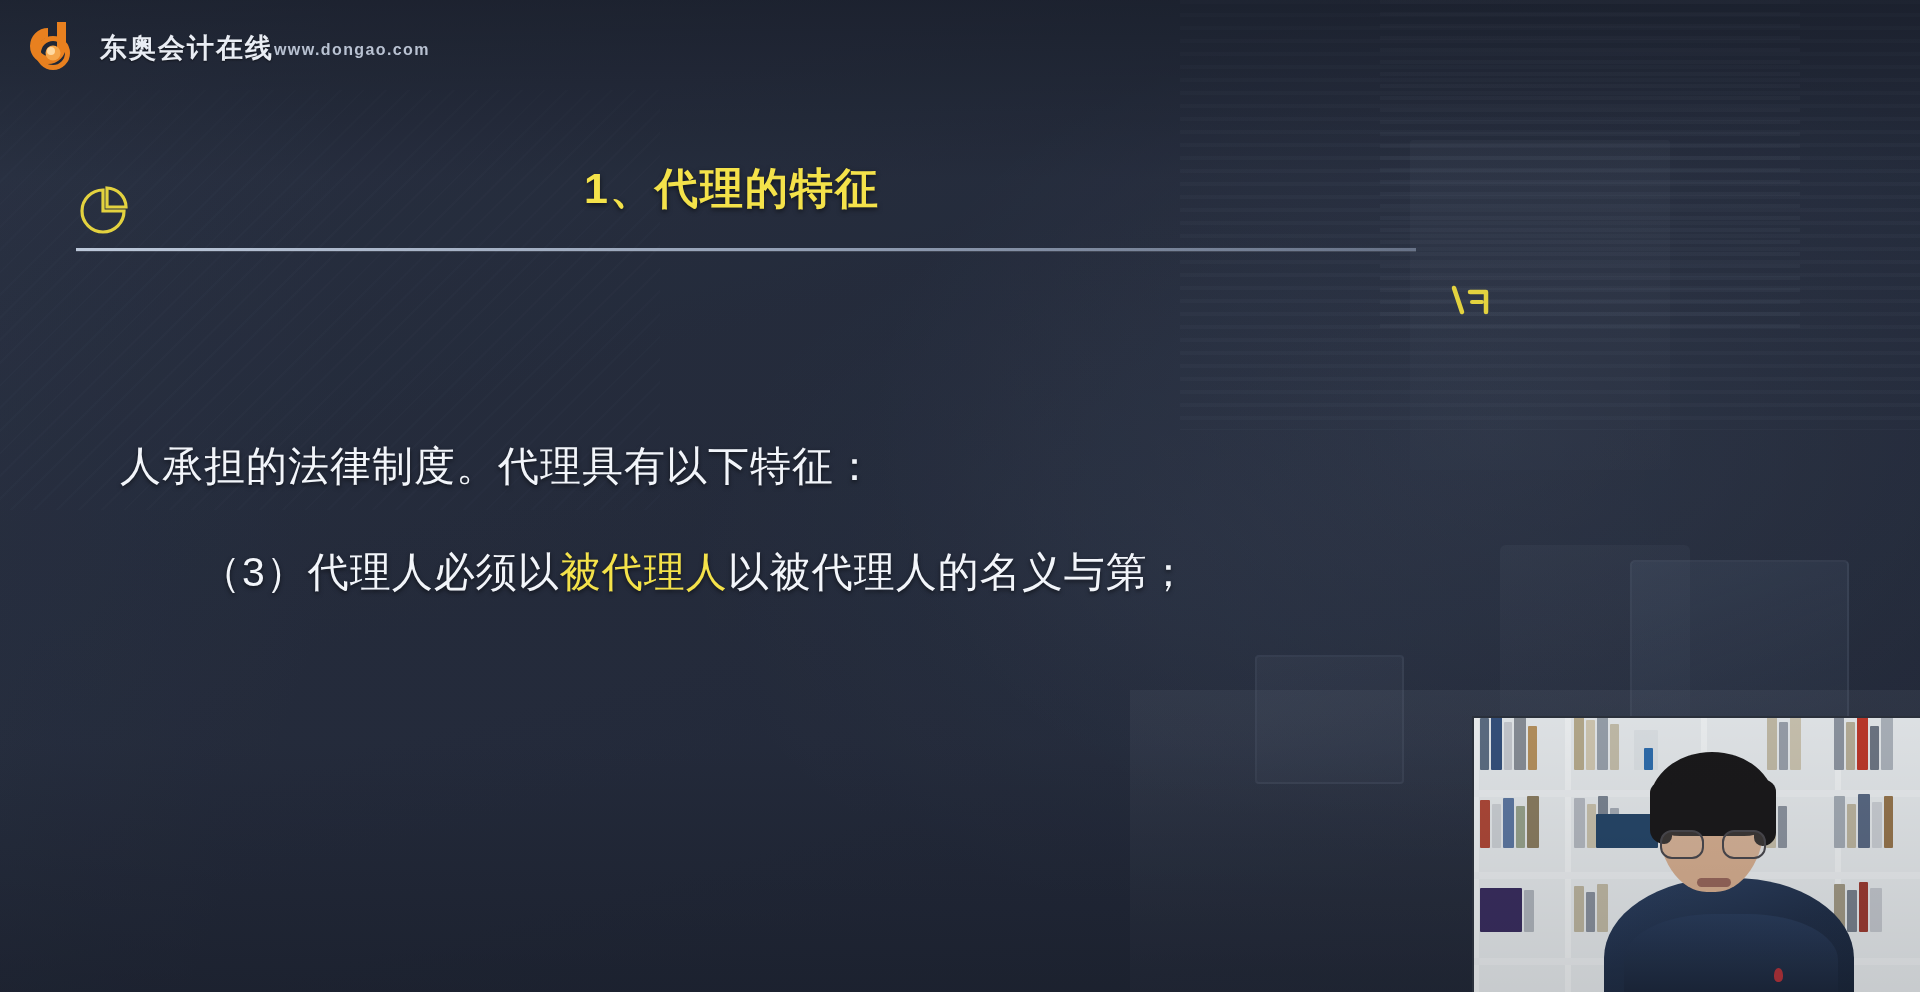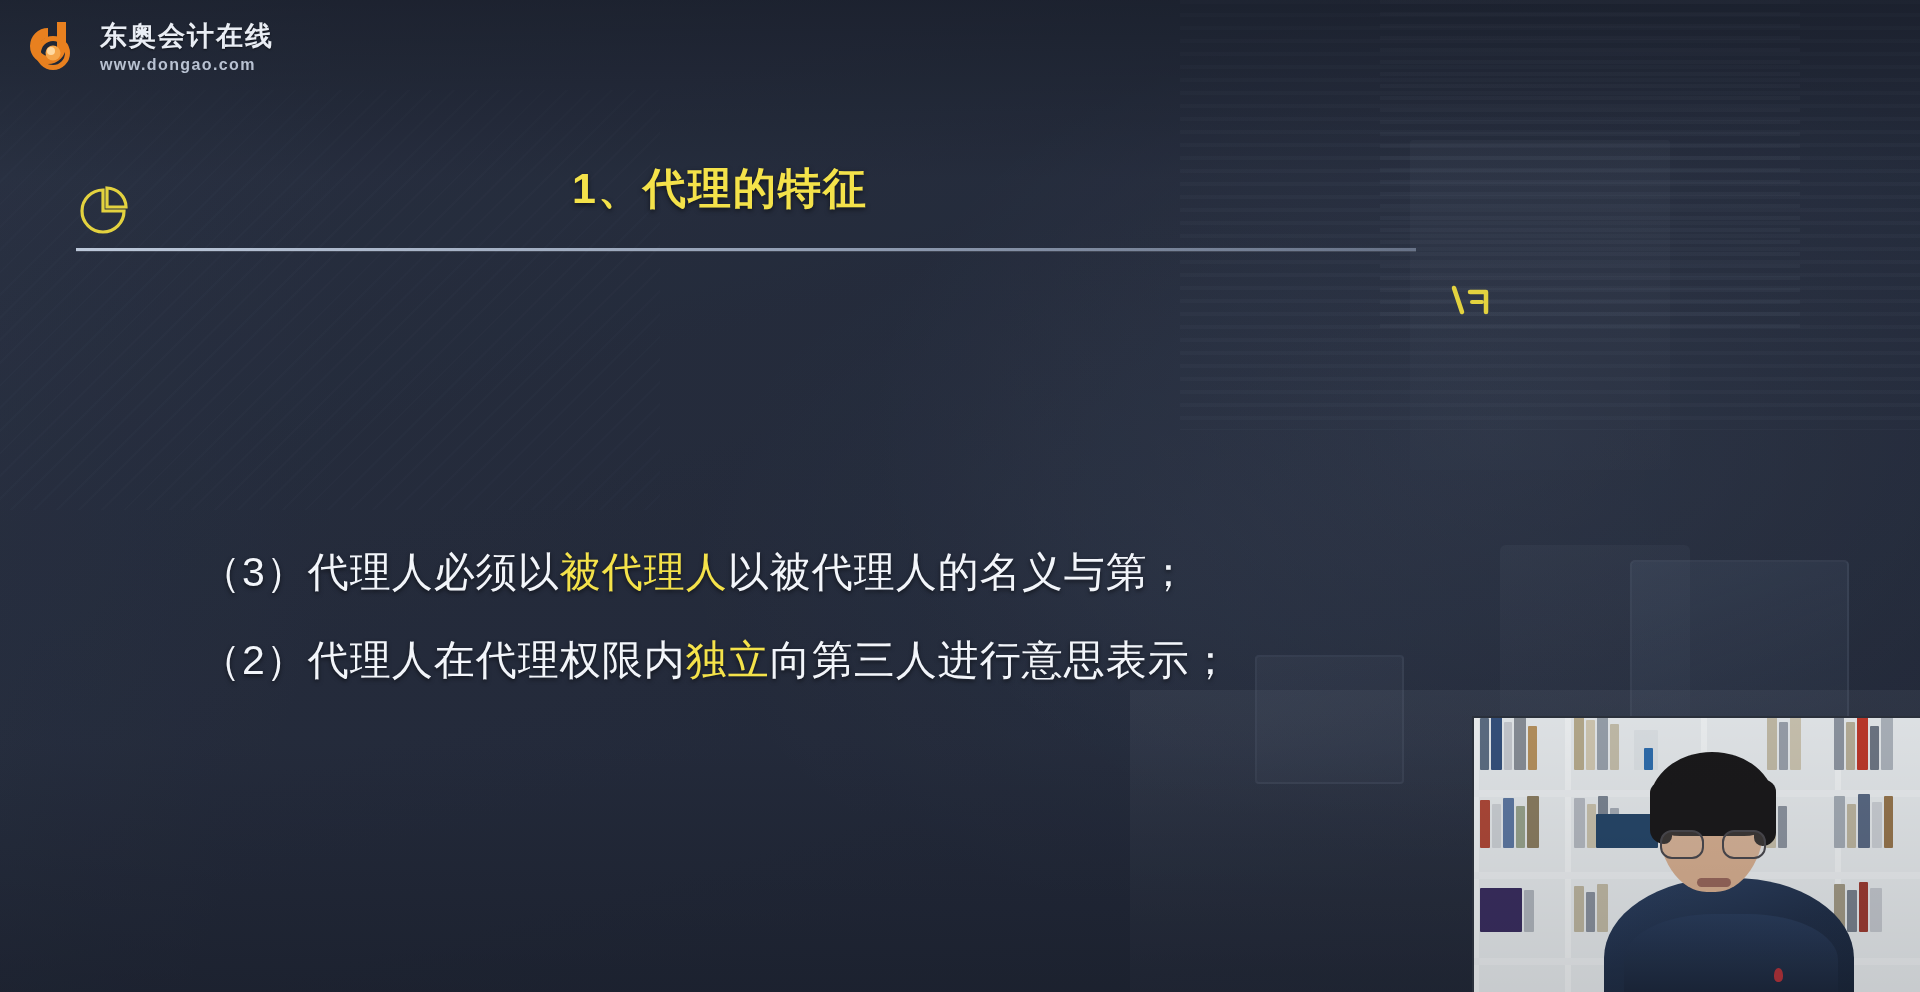--- a/index.html
+++ b/index.html
@@ -103,21 +103,21 @@
   
   .logo-wrap {
     position: absolute;
     left: 22px; top: 16px;
     display: flex;
     align-items: center;
     gap: 14px;
     z-index: 40;
   }
   .logo-mark { width: 64px; height: 64px; display: block; }
-  .logo-text { display: flex; flex-direction: column; line-height: 1; }
+  .logo-text { display: flex; flex-direction: row; line-height: 1; }
   .logo-cn {
     font-size: 27px;
     font-weight: 700;
     color: #e9edf4;
     letter-spacing: 2px;
     text-shadow: 0 1px 2px rgba(0,0,0,0.55);
   }
   .logo-url {
     margin-top: 7px;
     font-size: 16px;
@@ -128,21 +128,21 @@
 
   
   .slide-body {
     position: absolute;
     inset: 0;
     z-index: 30;
   }
 
   .title-row {
     position: absolute;
-    left: 0; top: 160px;
+    left: 12px; top: 160px;
     width: 1440px;
     display: flex;
     align-items: center;
     justify-content: center;
   }
   .slide-title {
     font-size: 43px;
     font-weight: 700;
     color: #f4e24a;
     letter-spacing: 2px;
@@ -333,28 +333,26 @@
 
     <div class="title-row">
       <div class="slide-title">1、代理的特征</div>
     </div>
 
     <div class="title-rule"></div>
 
     <div class="para">
       <span class="indent"></span><br>
       <br>
+      <span>人承担的法律制度。代理具有以下特征：</span>
     </div>
 
     <div class="bullets">
       <div class="bullet">
         <span>（3）代理人必须以</span><span class="hl">被代理人</span><span>以被代理人的名义与第；</span>
-      </div>
-      <div class="bullet">
-        <span>（2）代理人在代理权限内</span><span class="hl">独立</span><span>向第三人进行意思表示；</span>
       </div>
     </div>
   </div>
 
   <svg class="cursor-mark" viewBox="0 0 44 40">
     <path d="M6 6 L14 30" stroke="#e3d23f" stroke-width="4.5" fill="none" stroke-linecap="round"></path>
     <path d="M22 10 L38 10 L38 30" stroke="#e3d23f" stroke-width="4.5" fill="none" stroke-linecap="round" stroke-linejoin="round"></path>
     <path d="M24 20 L34 20" stroke="#e3d23f" stroke-width="4" fill="none" stroke-linecap="round"></path>
   </svg>
 

